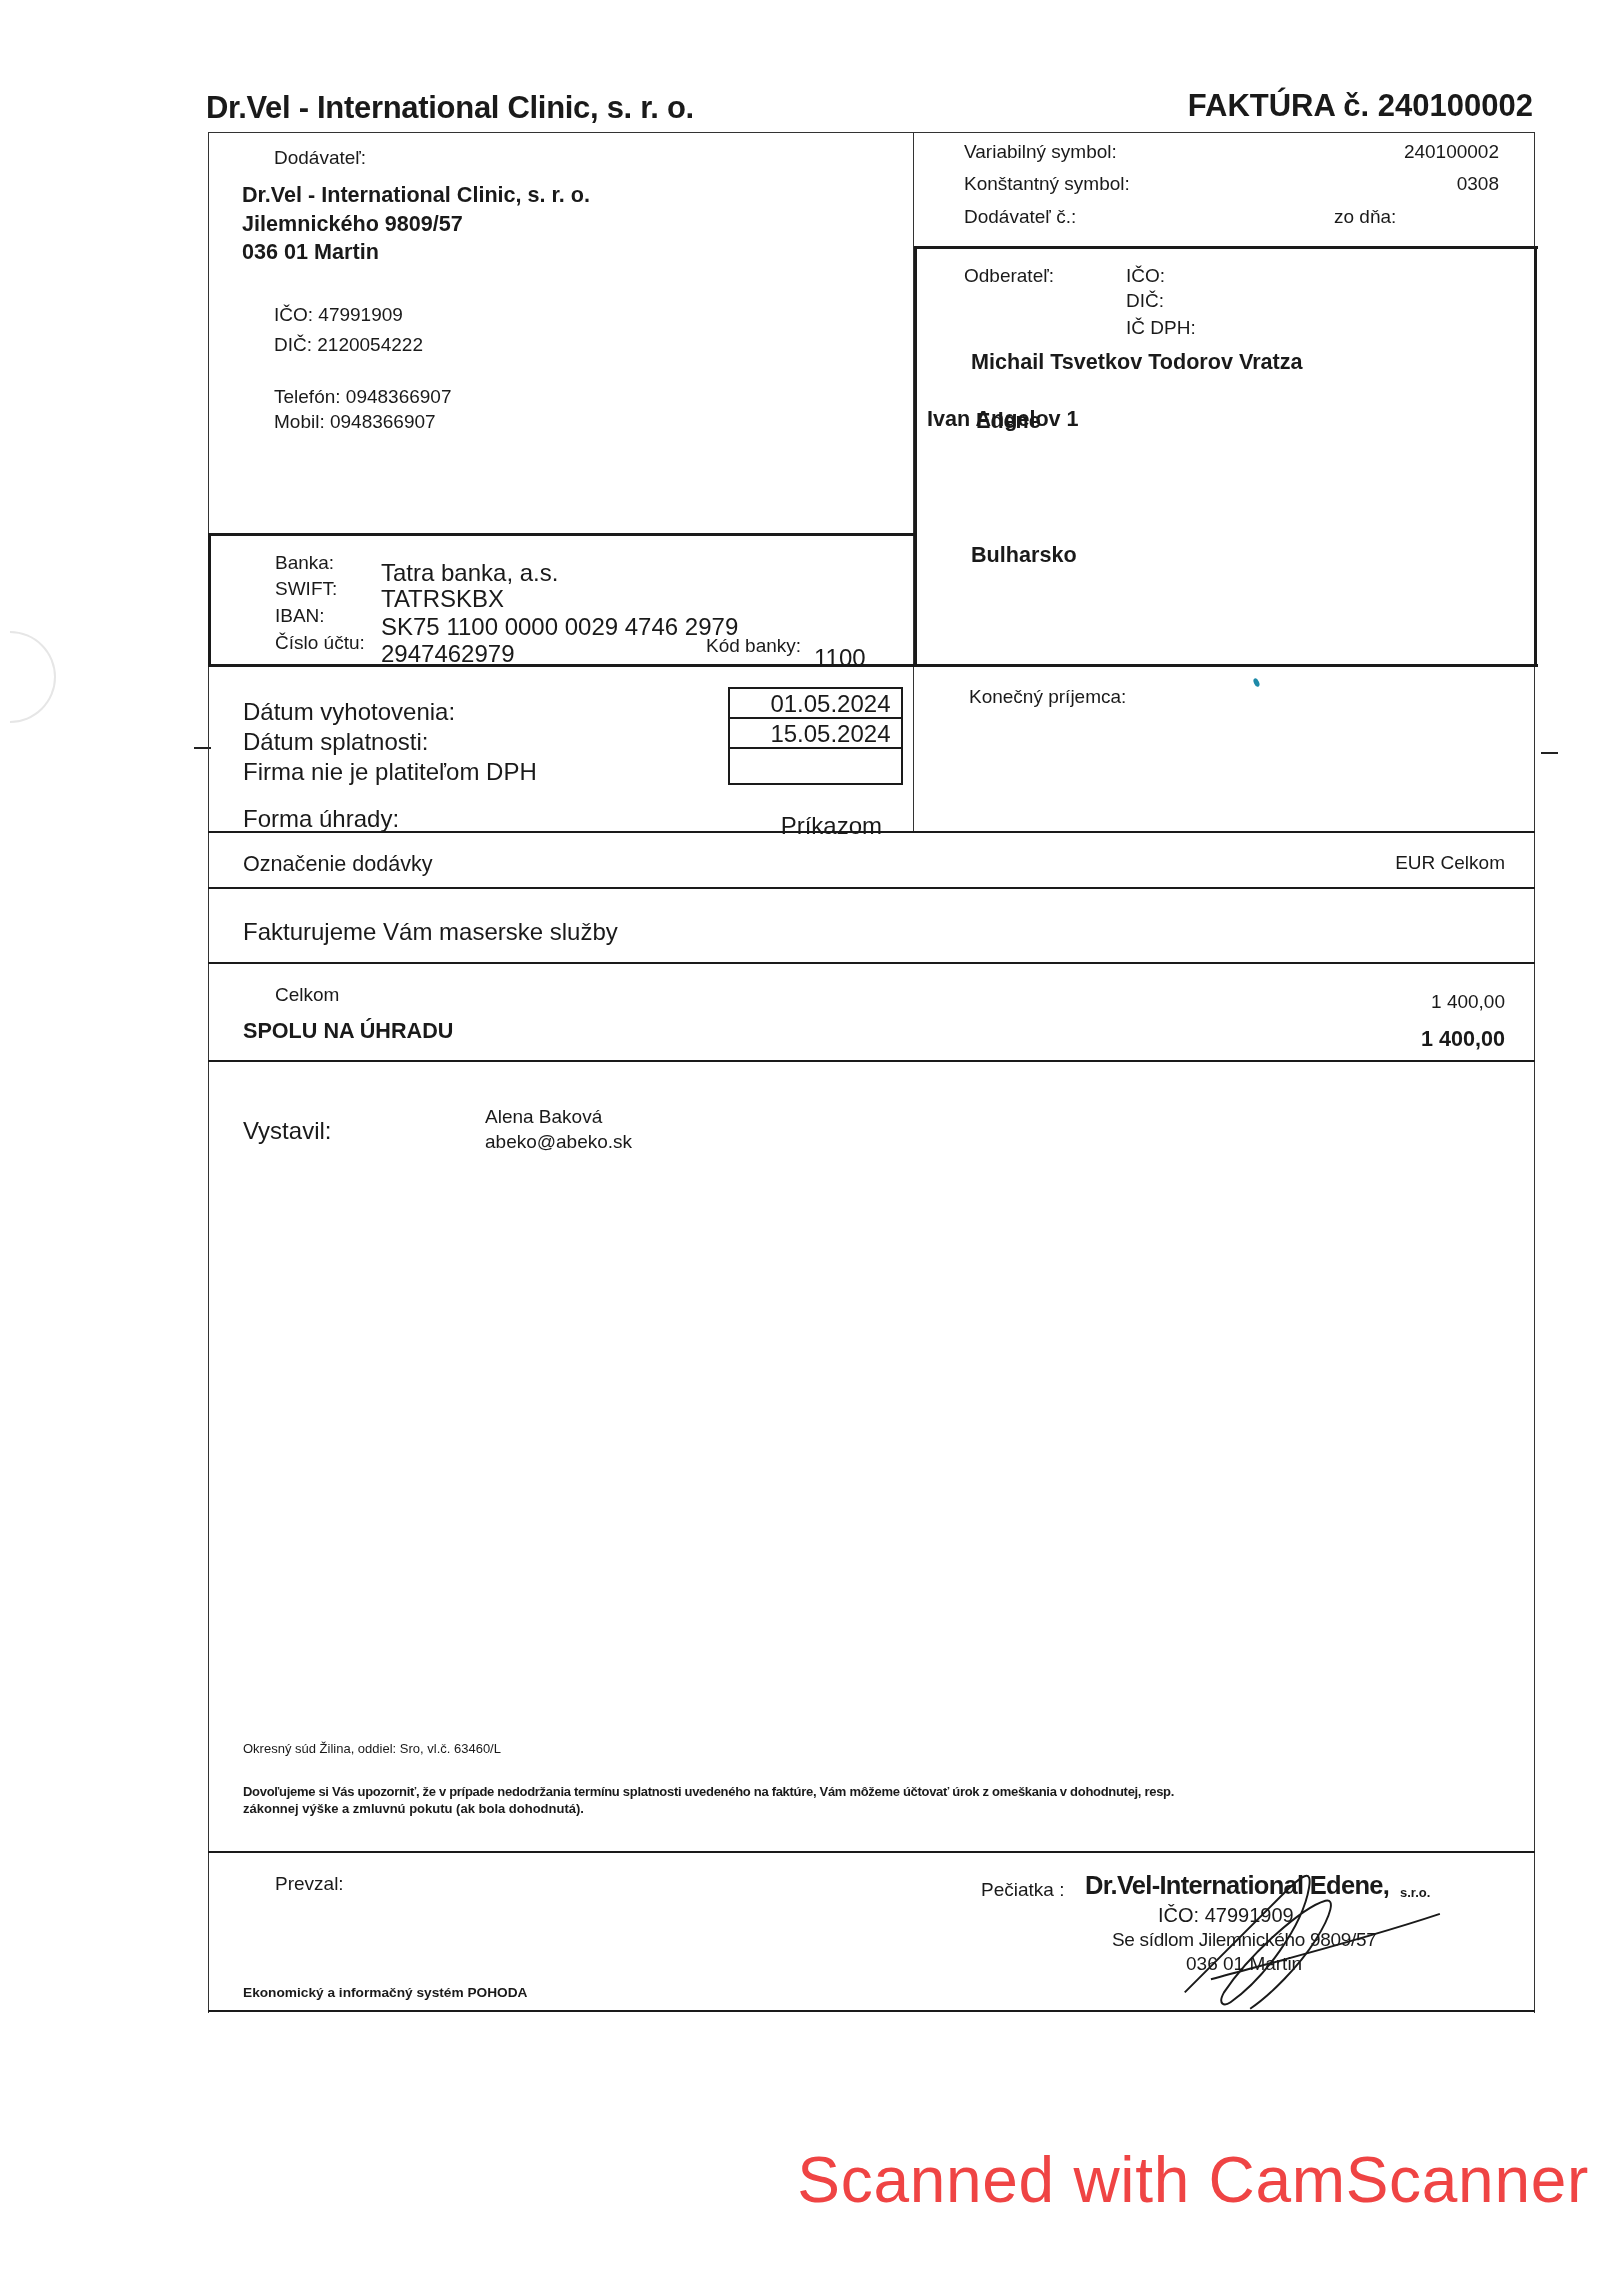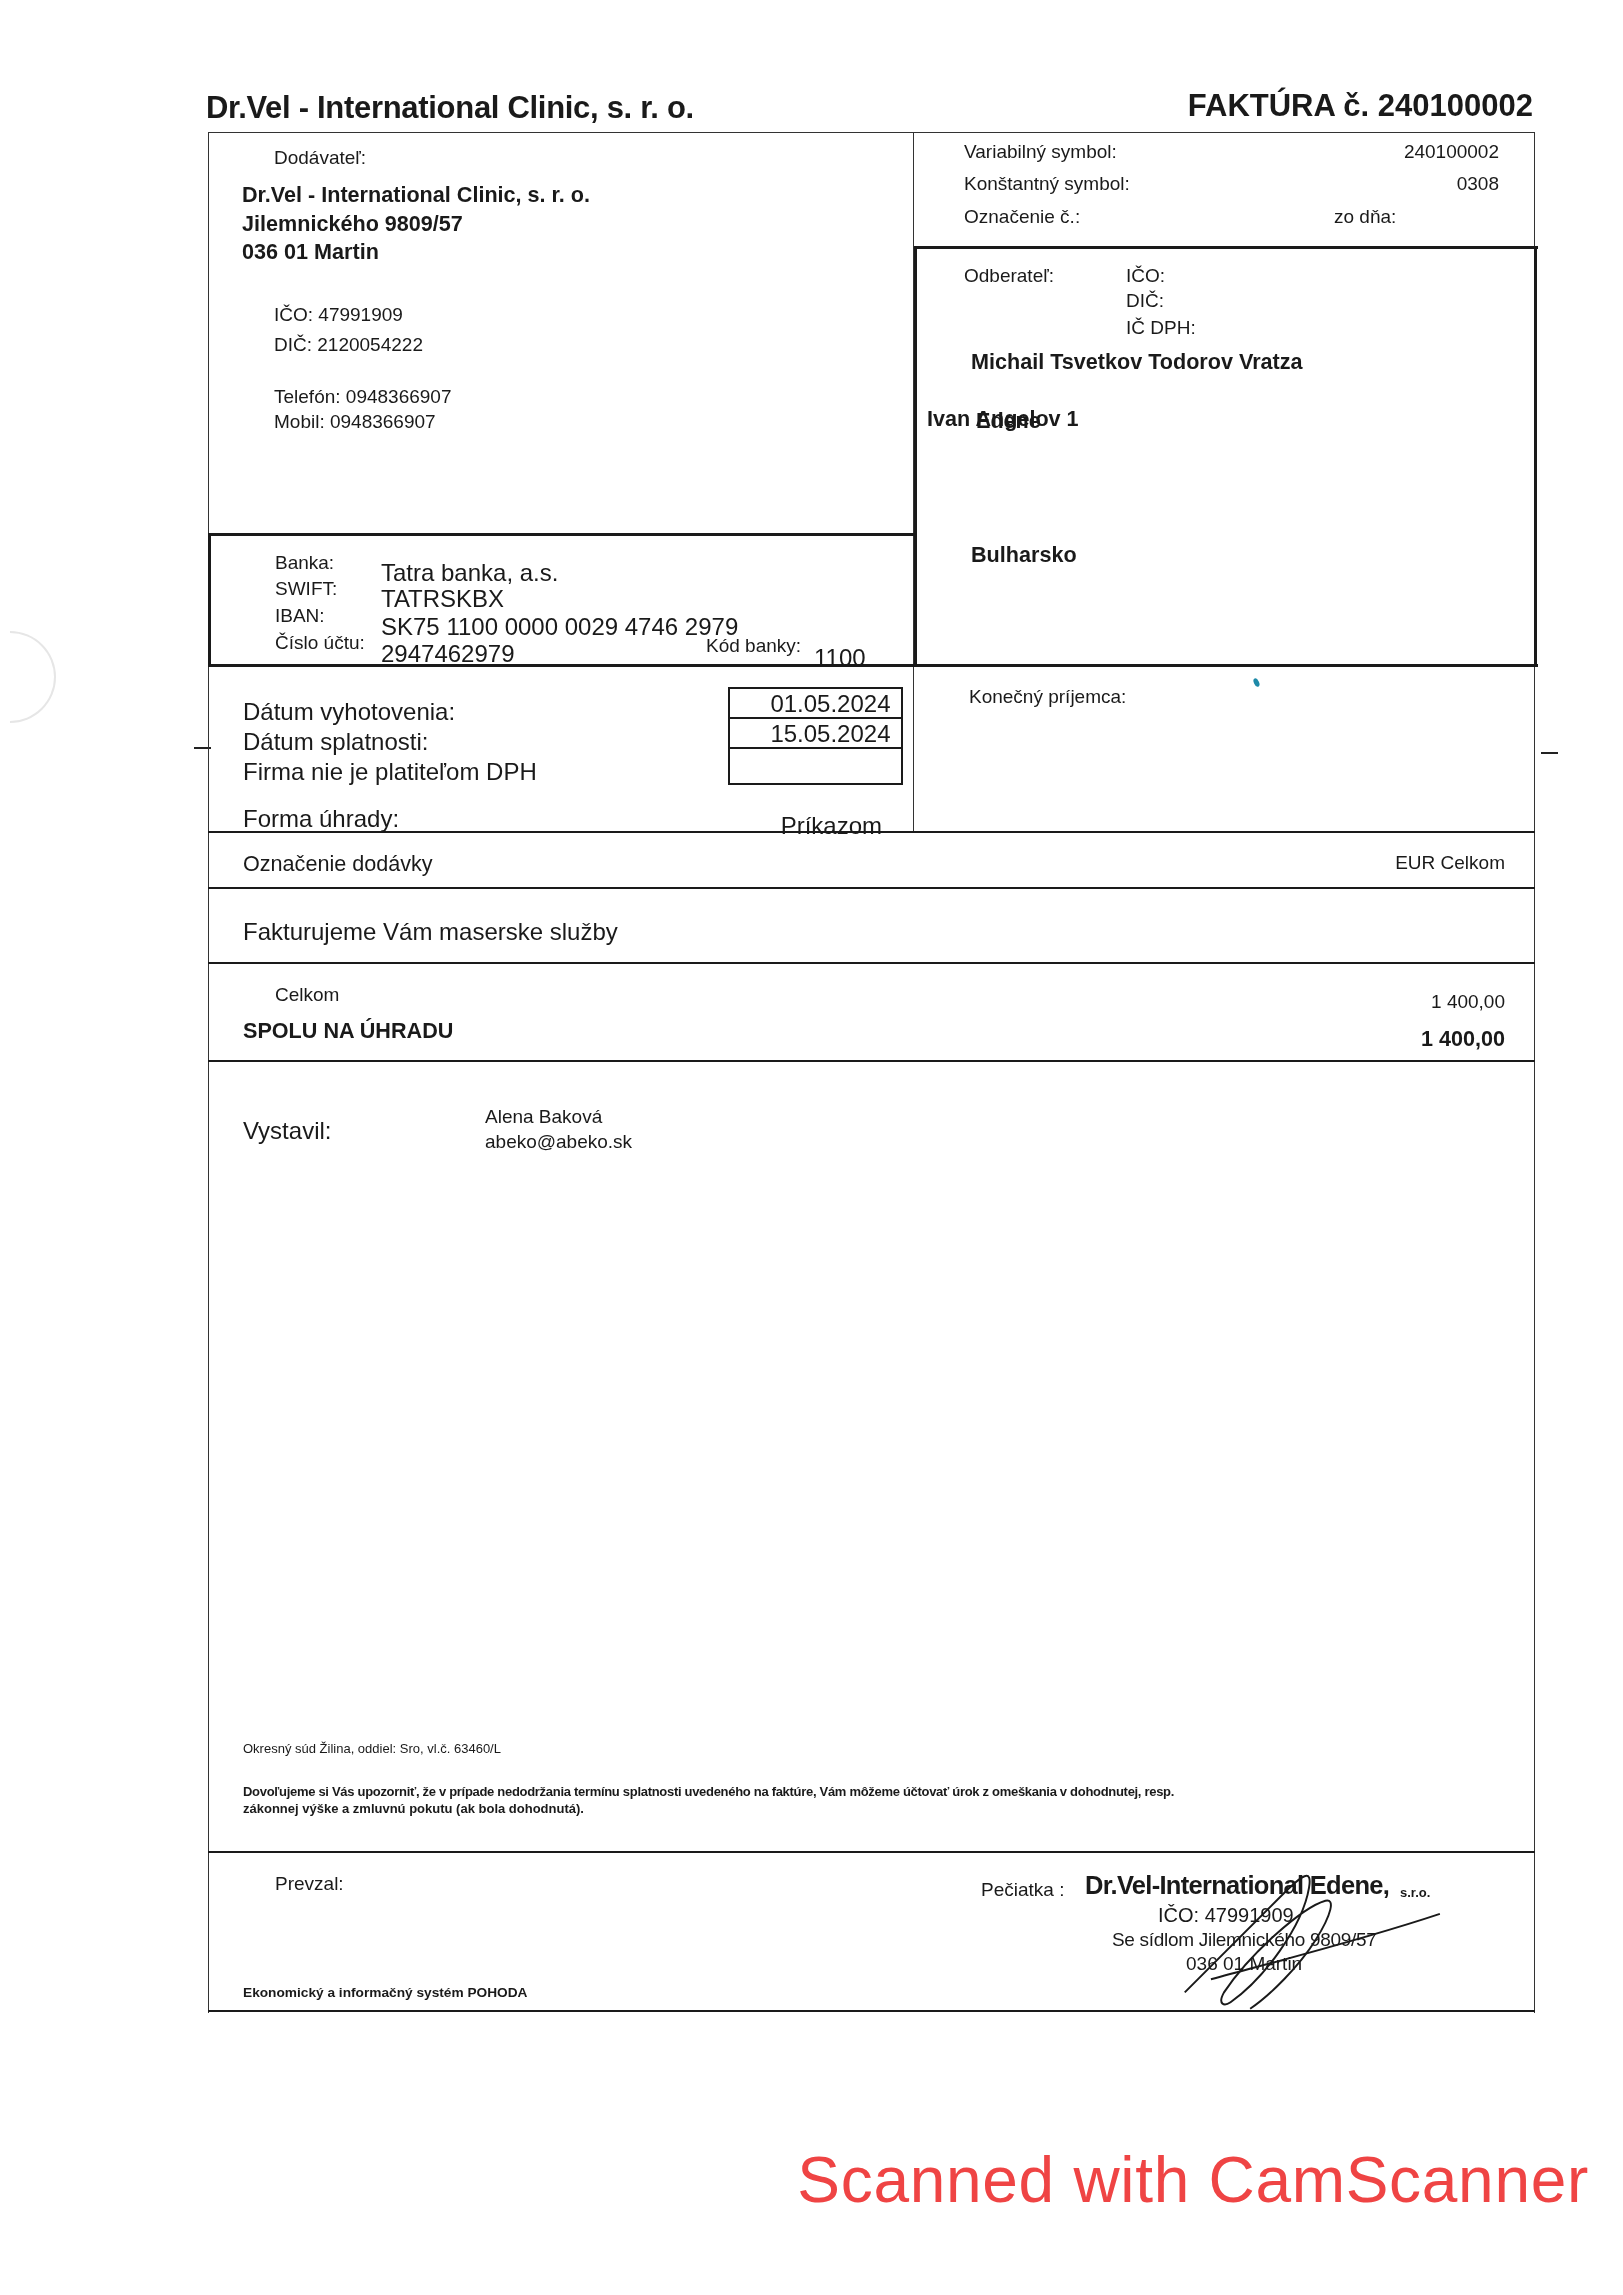--- a/index.html
+++ b/index.html
@@ -58,21 +58,21 @@
   <div class="abs small" style="left:242px; top:334px;">DIČ: 2120054222</div>
   <div class="abs small" style="left:242px; top:386px;">Telefón: 0948366907</div>
   <div class="abs small" style="left:242px; top:411px;">Mobil: 0948366907</div>
 </section>
 
 <section>
   <div class="abs small" style="left:932px; top:141px;">Variabilný symbol:</div>
   <div class="abs small r" style="right:124px; top:141px;">240100002</div>
   <div class="abs small" style="left:932px; top:173px;">Konštantný symbol:</div>
   <div class="abs small r" style="right:124px; top:173px;">0308</div>
-  <div class="abs small" style="left:932px; top:206px;">Označenie č.:</div>
+  <div class="abs small" style="left:932px; top:206px;">Dodávateľ č.:</div>
   <div class="abs small" style="left:1302px; top:206px;">zo dňa:</div>
 </section>
 
 <div class="line-h" style="left:916px; top:246px; width:622px; border-top-width:3.9px;"></div>
 <div class="line-v-thick" style="left:914px; top:246px; height:421px;"></div>
 <div class="line-v-thick" style="left:1534px; top:246px; height:421px;"></div>
 <div class="line-h" style="left:916px; top:664px; width:622px; border-top-width:3.9px;"></div>
 
 <section>
   <div class="abs small" style="left:932px; top:265px;">Odberateľ:</div>

